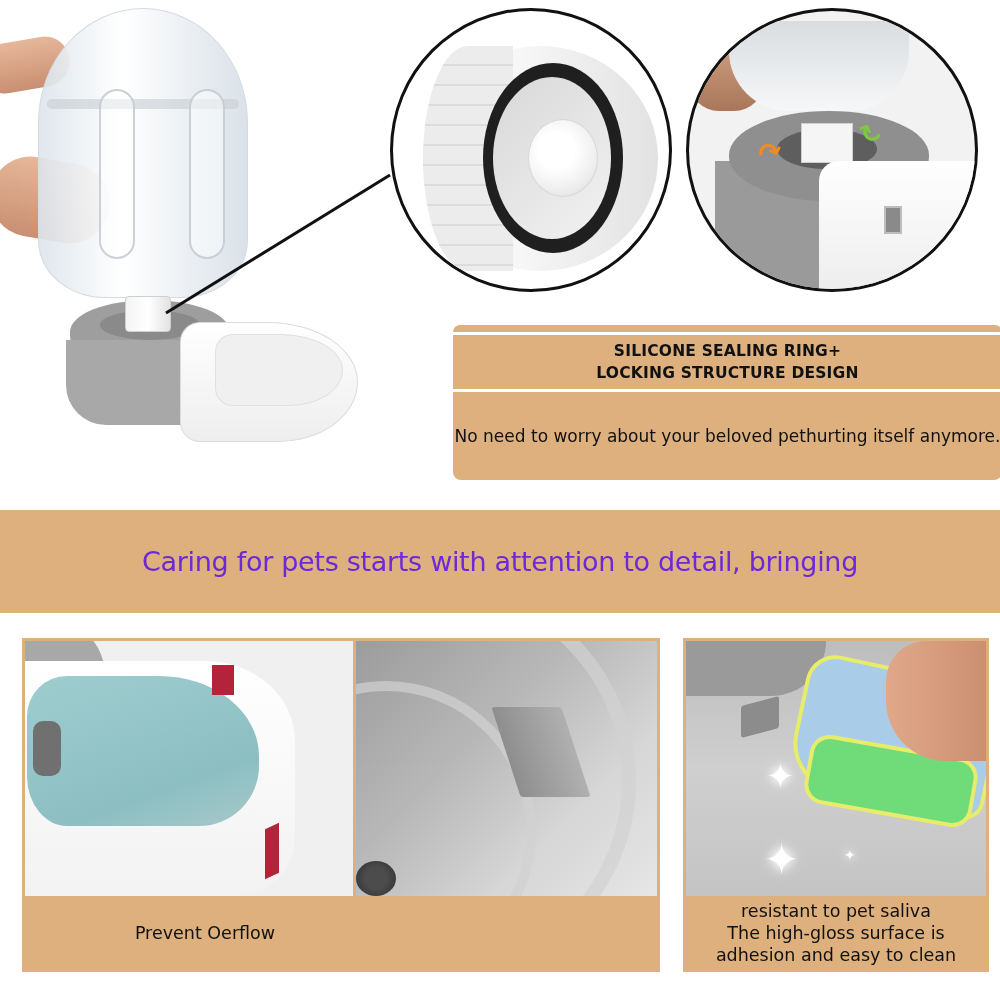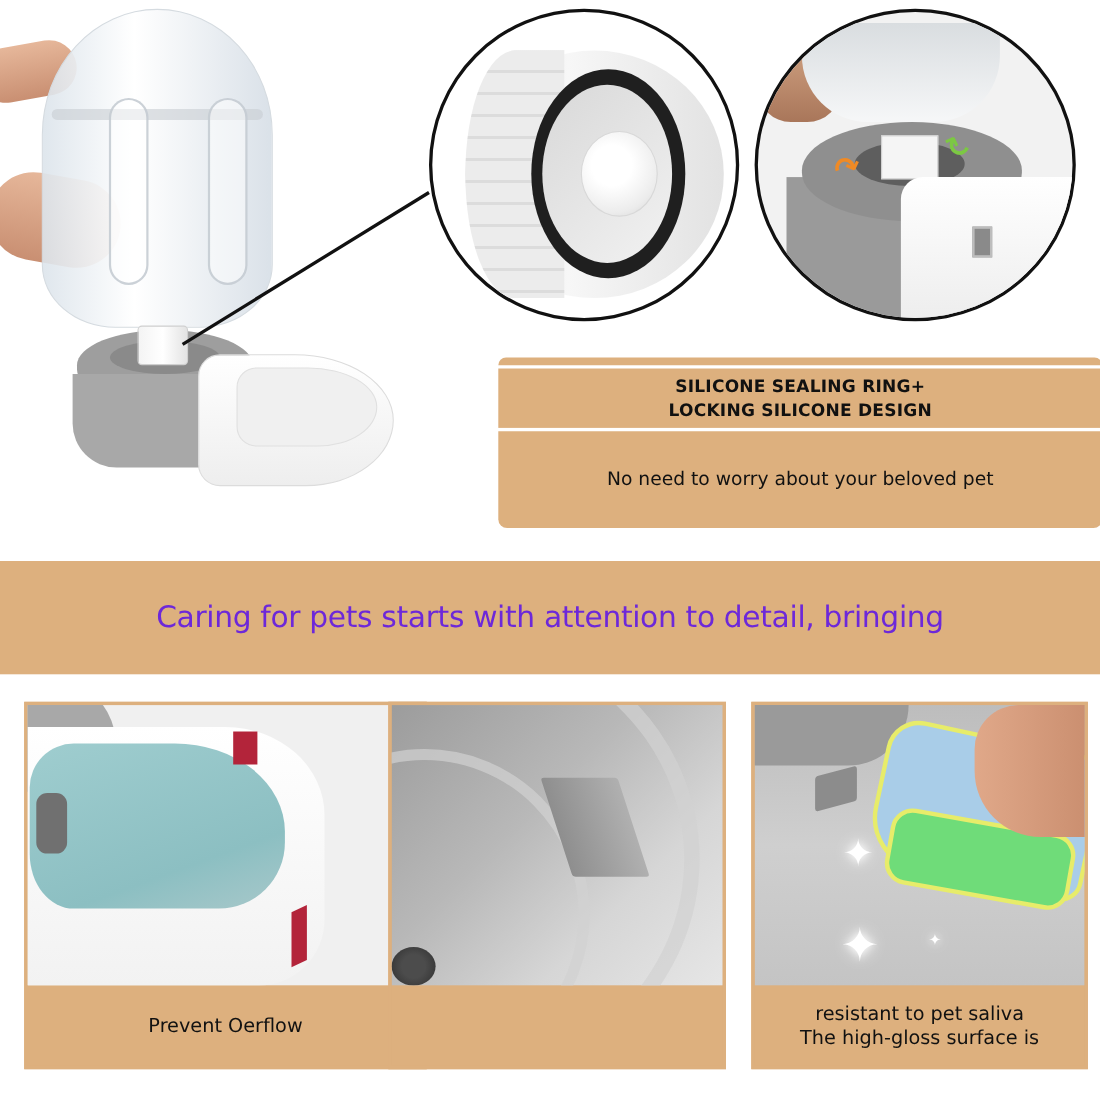--- a/index.html
+++ b/index.html
@@ -137,24 +137,25 @@
   <div class="c2-white"></div>
   <div class="c2-slot"></div>
   <span class="arrow arrow-orange">↷</span>
   <span class="arrow arrow-green">↷</span>
 </div>
 
 <div class="abs feature-box">
   <div class="fb-strip"></div>
   <div class="fb-header">
     <span>SILICONE SEALING RING+</span>
-    <span>LOCKING SILICONE DESIGN</span>
+    <span>LOCKING STRUCTURE DESIGN</span>
   </div>
   <div class="fb-body">
     <span>No need to worry about your beloved pet</span>
+    <span>hurting itself anymore.</span>
   </div>
 </div>
 
 <div class="abs banner">
   <span>Caring for pets starts with attention to detail, bringing</span>
 </div>
 
 <div class="panel panel-1">
   <div class="panel-img">
     <div class="p1-bg"></div>
@@ -188,14 +189,15 @@
     <div class="p3-towel-blue"></div>
     <div class="p3-towel-green"></div>
     <div class="p3-hand"></div>
     <span class="sparkle" style="left:80px; top:118px; font-size:34px;">✦</span>
     <span class="sparkle" style="left:78px; top:198px; font-size:42px;">✦</span>
     <span class="sparkle" style="left:158px; top:207px; font-size:14px;">✦</span>
   </div>
   <div class="panel-caption">
     <span>resistant to pet saliva</span>
     <span>The high-gloss surface is</span>
+    <span>adhesion and easy to clean</span>
   </div>
 </div>
 
 </body></html>

